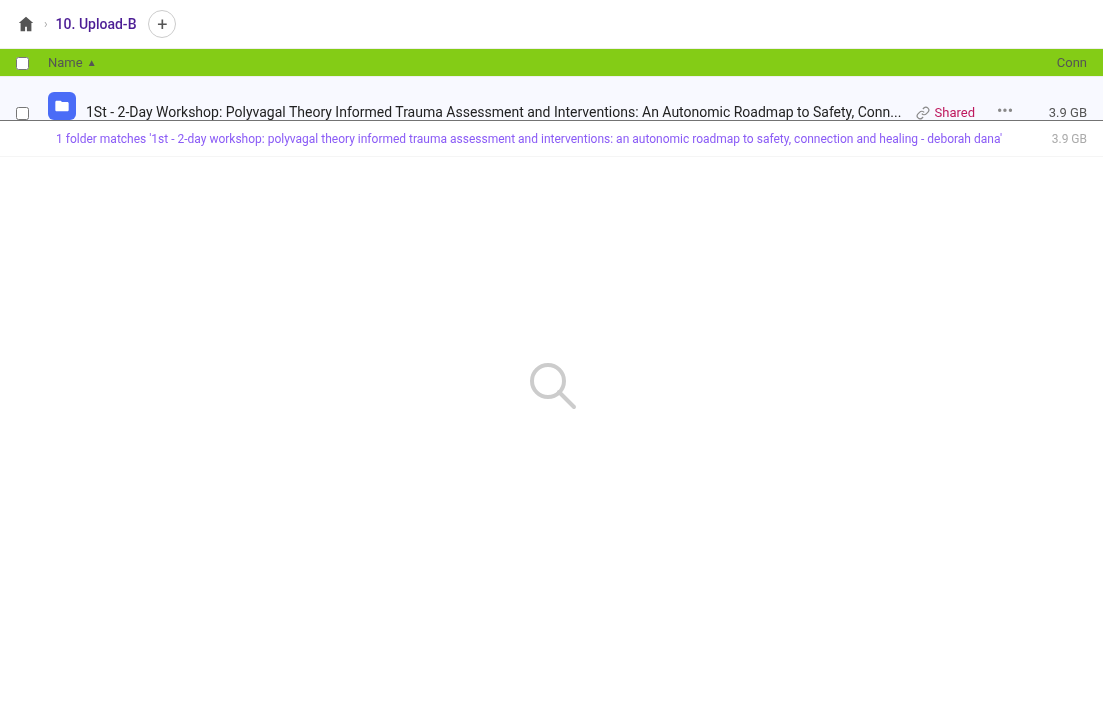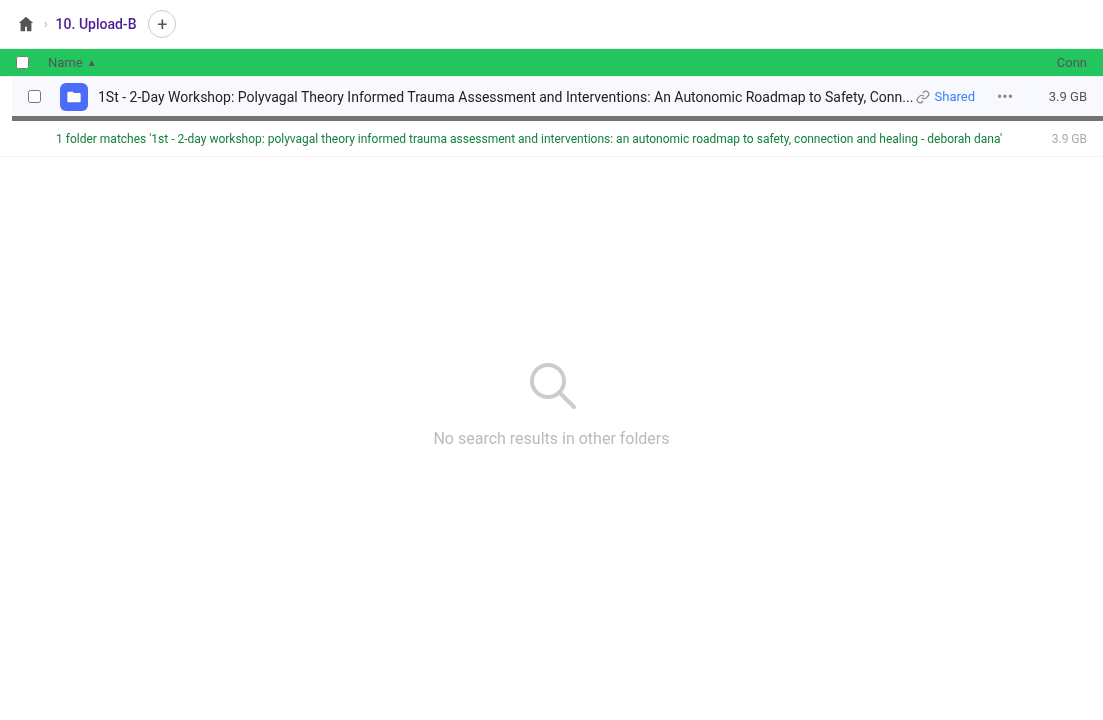--- a/index.html
+++ b/index.html
@@ -57,24 +57,24 @@
       display: flex;
       align-items: center;
       justify-content: center;
       font-size: 18px;
       color: #555;
       margin-left: 4px;
     }
 
     .column-headers {
       display: flex;
-      align-items: center;
+      align-items: flex-end;
       padding: 6px 16px;
       border-bottom: 1px solid #eee;
-      background: #22c55e;
+      background: #84cc16;
     }
 
     .col-checkbox {
       width: 32px;
       display: flex;
       align-items: center;
     }
 
     .col-name {
       flex: 1;
@@ -92,27 +92,26 @@
       color: #555;
     }
 
     .sort-arrow {
       font-size: 10px;
       color: #555;
     }
 
     .file-row {
       display: flex;
-      align-items: center;
+      align-items: flex-end;
       padding: 0 16px;
       height: 44px;
-      border-bottom: 5px solid #737373;
+      border-bottom: 1px solid #737373;
       background: #f8f9ff;
       cursor: pointer;
-      margin-left: 12px;
     }
 
     .file-checkbox {
       width: 32px;
       display: flex;
       align-items: center;
     }
 
     .file-icon {
       width: 28px;
@@ -137,21 +136,21 @@
       color: #222;
       white-space: nowrap;
       overflow: hidden;
       text-overflow: ellipsis;
     }
 
     .file-shared {
       display: flex;
       align-items: center;
       gap: 5px;
-      color: #3b82f6;
+      color: #be185d;
       font-size: 13px;
       margin-right: 16px;
       white-space: nowrap;
     }
 
     .file-actions {
       width: 28px;
       display: flex;
       align-items: center;
       justify-content: center;
@@ -172,21 +171,21 @@
       align-items: center;
       padding: 0 16px 0 56px;
       height: 36px;
       background: #fff;
       border-bottom: 1px solid #f5f5f5;
     }
 
     .match-text {
       flex: 1;
       font-size: 12px;
-      color: #15803d;
+      color: #8b5cf6;
       white-space: nowrap;
       overflow: hidden;
       text-overflow: ellipsis;
     }
 
     .match-size {
       width: 60px;
       text-align: right;
       font-size: 12px;
       color: #aaa;
@@ -272,14 +271,13 @@
 <div class="match-row">
   <div class="match-text">1 folder matches '1st - 2-day workshop: polyvagal theory informed trauma assessment and interventions: an autonomic roadmap to safety, connection and healing - deborah dana'</div>
   <div class="match-size">3.9 GB</div>
 </div>
 
 <div class="empty-state">
   <svg class="search-icon-empty" viewBox="0 0 56 56" fill="none">
     <circle cx="24" cy="24" r="16" stroke="#ccc" stroke-width="4"></circle>
     <line x1="35" y1="35" x2="50" y2="50" stroke="#ccc" stroke-width="4" stroke-linecap="round"></line>
   </svg>
-  <div class="empty-text">No search results in other folders</div>
 </div>
 
 </body></html>

